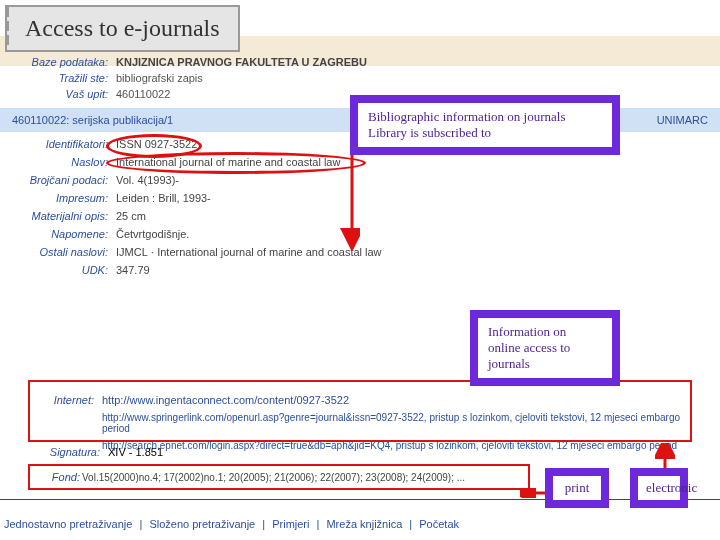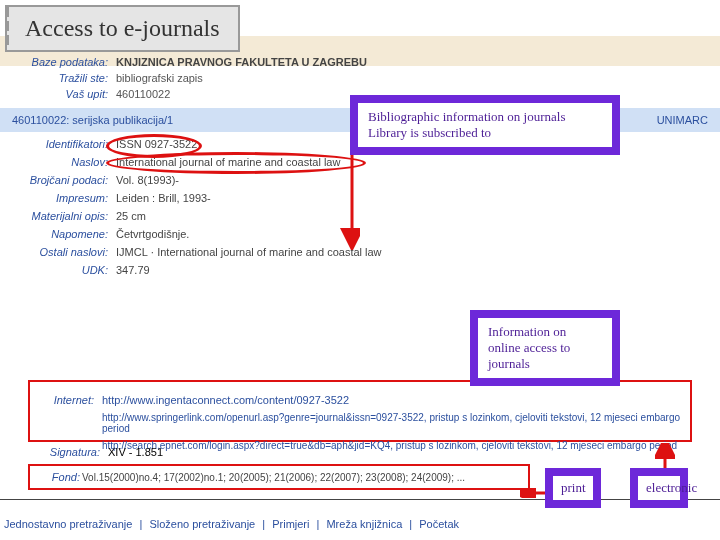--- a/index.html
+++ b/index.html
@@ -33,21 +33,21 @@
   .circle-issn { top: -4px; left: -10px; width: 96px; height: 24px; }
   .circle-title { top: -4px; left: -10px; width: 260px; height: 22px; }
   
   .red-box { position: absolute; left: 28px; right: 28px; border: 2px solid #d11; padding: 6px 4px; }
   .internet-box { top: 380px; height: 62px; }
   .fond-box { top: 464px; height: 26px; display:flex; align-items:center; width: 502px; right: auto; }
   
   .annotation { position: absolute; background: #fff; border: 8px solid #6d28d9; color: #4c1d95; padding: 6px 10px; font-family: Georgia, serif; font-size: 13px; z-index: 20; }
   .annot-bib { top: 95px; left: 350px; width: 270px; }
   .annot-online { top: 310px; left: 470px; width: 150px; }
-  .annot-print { top: 468px; left: 545px; width: 56px; text-align: center; padding: 4px 8px; }
+  .annot-print { top: 468px; left: 545px; width: 64px; text-align: center; padding: 4px 8px; }
   .annot-elec { top: 468px; left: 630px; width: 58px; text-align: center; padding: 4px 8px; }
   
   svg.arrow { position: absolute; z-index: 15; pointer-events: none; }
   
   .bottom-links { position: absolute; bottom: 10px; left: 0; right: 0; text-align: left; color: #2b4f9e; font-size: 11px; }
   .bottom-links span { margin: 0 4px; }
   .black-line { position: absolute; left: 0; right: 0; bottom: 40px; height: 1px; background: #444; }
   .sig-line { position:absolute; left:20px; top:446px; font-size:11px; display:flex; gap:8px;}
 </style>
 </head>
@@ -81,21 +81,21 @@
   <div class="field-row">
       <span class="field-label">Identifikatori:</span>
       <span class="field-value circled"><span>ISSN 0927-3522</span><span class="circle-overlay circle-issn"></span></span>
     </div>
   <div class="field-row">
       <span class="field-label">Naslov:</span>
       <span class="field-value circled"><span>International journal of marine and coastal law</span><span class="circle-overlay circle-title"></span></span>
     </div>
   <div class="field-row">
       <span class="field-label">Brojčani podaci:</span>
-      <span class="field-value">Vol. 8(1993)-</span>
+      <span class="field-value">Vol. 4(1993)-</span>
     </div>
   <div class="field-row">
       <span class="field-label">Impresum:</span>
       <span class="field-value">Leiden : Brill, 1993-</span>
     </div>
   <div class="field-row">
       <span class="field-label">Materijalni opis:</span>
       <span class="field-value">25 cm</span>
     </div>
   <div class="field-row">

